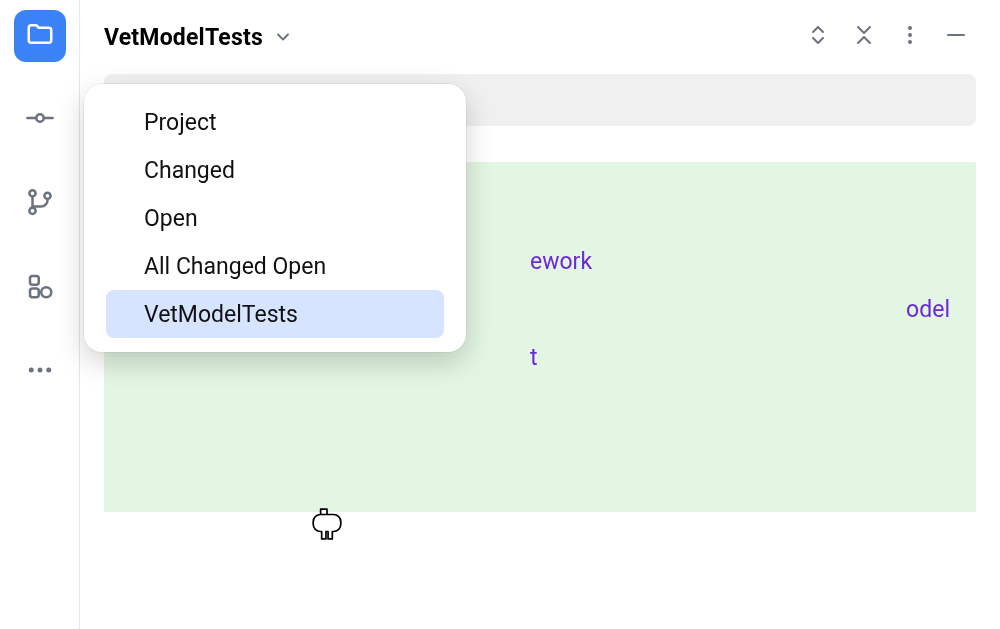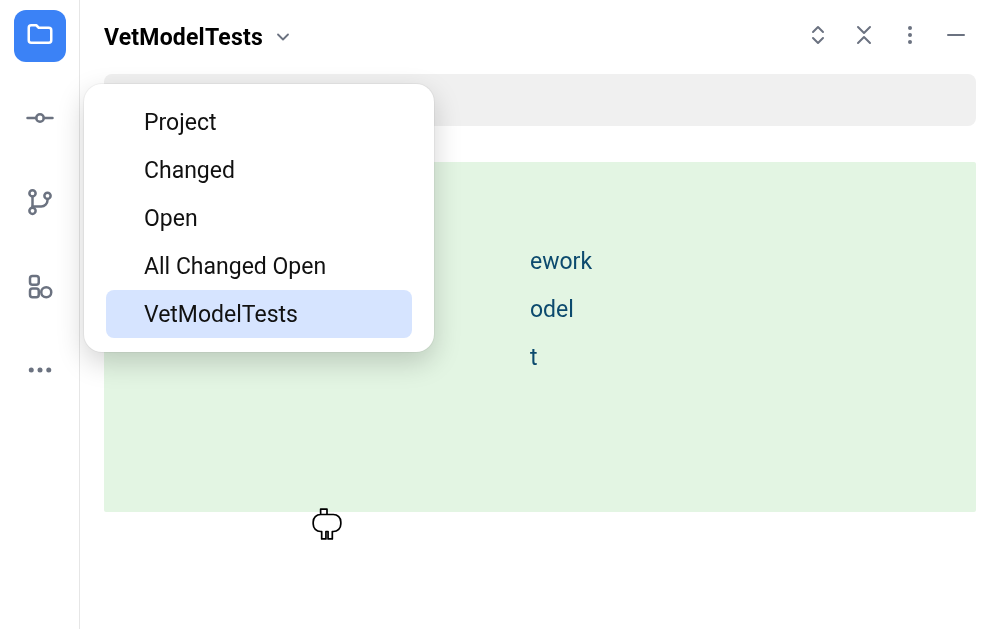--- a/index.html
+++ b/index.html
@@ -65,32 +65,32 @@
       background: #f0f0f0;
       border-radius: 8px;
     }
     .code-area {
       margin-top: 36px;
       background: #e3f5e3;
       border-radius: 2px;
       padding: 16px 26px 18px 26px;
       font-size: 23px;
       line-height: 48px;
-      color: #0c4a6e;
+      color: #6d28d9;
       height: 350px;
       overflow: hidden;
     }
     .code-line { white-space: pre; }
 
     
     .dropdown {
       position: absolute;
       left: 84px;
       top: 84px;
-      width: 350px;
+      width: 382px;
       background: #fff;
       border-radius: 18px;
       box-shadow: 0 10px 28px rgba(0,0,0,0.18), 0 0 0 1px rgba(0,0,0,0.04);
       padding: 14px 0;
     }
     .dropdown-item {
       height: 48px;
       display: flex;
       align-items: center;
       padding: 0 38px;
@@ -207,21 +207,21 @@
       </span>
     </div>
   </div>
 
   <div class="content">
     <div class="search-bar"></div>
     <div class="code-area">
       <div style="height:60px;"></div>
       <div class="code-line" style="padding-left:400px;">ework</div>
       <div class="code-line" style="padding-left:400px;"></div>
-      <div class="code-line" style="padding-left:400px;">odel</div>
+      <div class="code-line" style="padding-left:400px;text-align:right;">odel</div>
       <div class="code-line" style="padding-left:400px;">t</div>
     </div>
   </div>
 </div>
 
 <div class="dropdown">
   <div class="dropdown-item">
       <span>Project</span>
     </div>
   <div class="dropdown-item">

